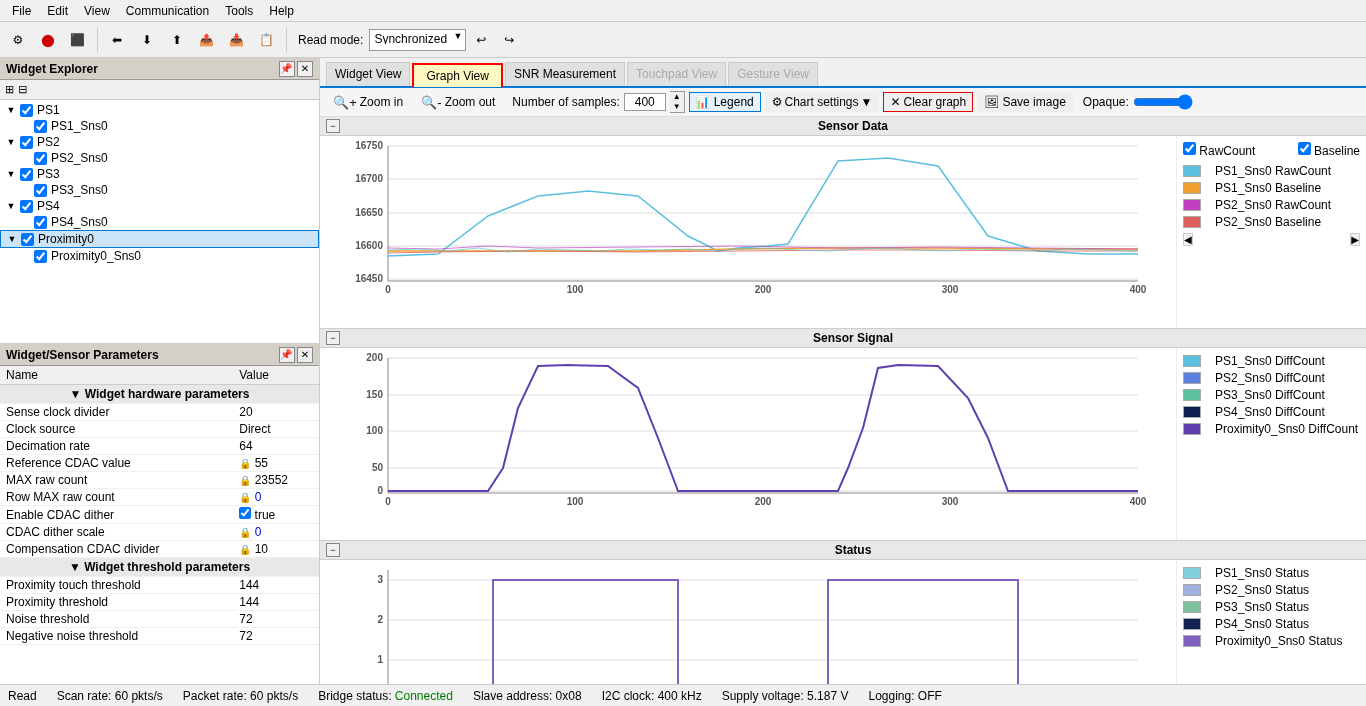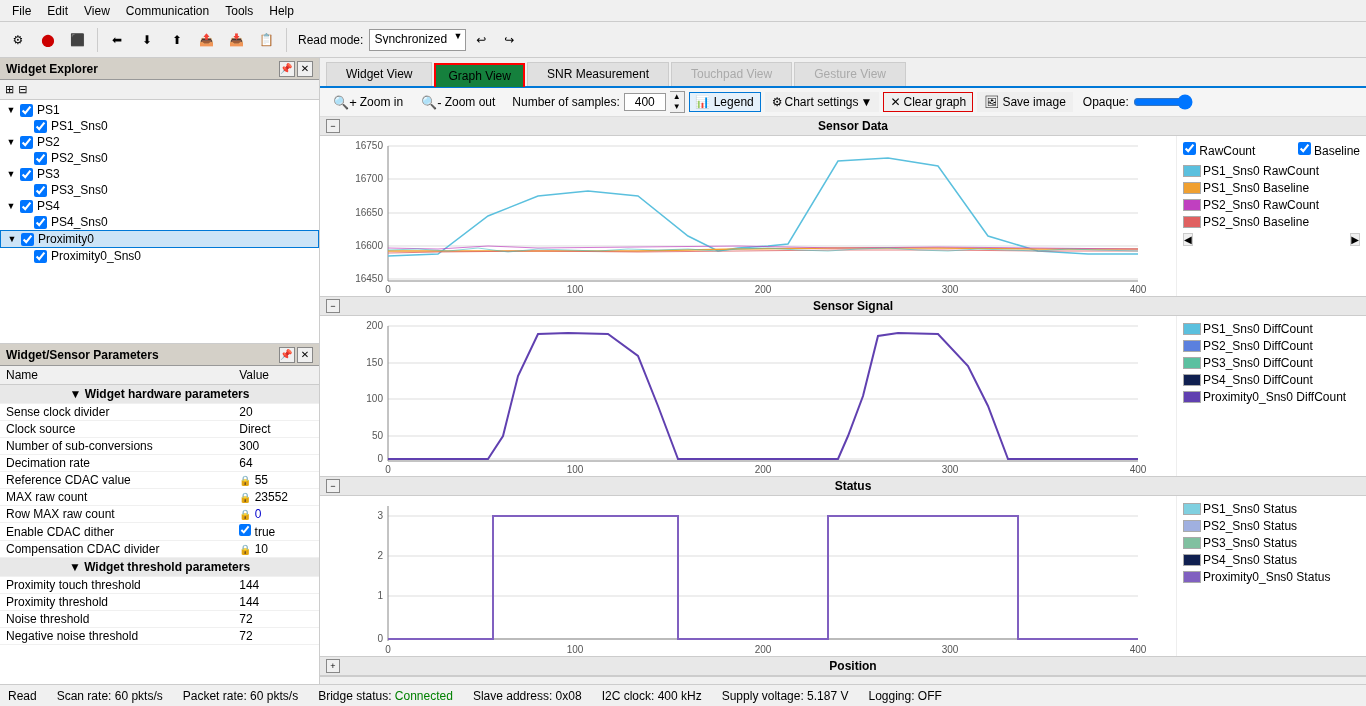--- a/index.html
+++ b/index.html
@@ -46,21 +46,21 @@
     .params-section td { padding: 2px 4px; }
     .param-value { color: #000; }
     .param-value.blue { color: #0000cc; }
     .param-lock { font-size: 10px; margin-right: 3px; color: #666; }
 
     
     .right-panel { flex: 1; display: flex; flex-direction: column; overflow: hidden; }
 
     
     .tab-bar { display: flex; background: #f0f0f0; border-bottom: 2px solid #0078d7; padding: 4px 6px 0; }
-    .tab { padding: 4px 19px; cursor: pointer; border: 1px solid #ccc; border-bottom: none; background: #e0e0e0; margin-right: 2px; }
+    .tab { padding: 4px 8px; cursor: pointer; border: 1px solid #ccc; border-bottom: none; background: #e0e0e0; margin-right: 2px; }
     .tab.active-red { background: white; border-top: 2px solid red; border: 2px solid red; border-bottom: none; }
     .tab.disabled { color: #aaa; cursor: default; }
 
     
     .graph-toolbar { display: flex; align-items: center; padding: 3px 6px; background: #f5f5f5; border-bottom: 1px solid #ddd; gap: 4px; flex-wrap: wrap; }
     .gtb-btn { display: flex; align-items: center; gap: 3px; padding: 2px 6px; border: 1px solid transparent; cursor: pointer; background: transparent; }
     .samples-label { margin-left: 6px; }
     .samples-input { width: 42px; border: 1px solid #999; padding: 1px 3px; text-align: center; }
     .spinner-btn { width: 14px; height: 10px; background: #f0f0f0; border: none; cursor: pointer; display: flex; align-items: center; justify-content: center; font-size: 8px; line-height: 1; }
     .legend-btn { display: flex; align-items: center; gap: 3px; padding: 2px 6px; border: 1px solid #0078d7; background: #e5f1fb; cursor: pointer; }
@@ -70,23 +70,23 @@
     .opaque-label { margin-left: 6px; }
     .opaque-slider { width: 60px; }
 
     
     .charts-area { flex: 1; overflow-y: auto; padding: 0; }
     .chart-section { border-bottom: 1px solid #ccc; background: white; }
     .chart-header { display: flex; align-items: center; background: #e8e8e8; padding: 2px 6px; border-bottom: 1px solid #ccc; }
     .chart-collapse-btn { width: 14px; height: 14px; border: 1px solid #888; display: flex; align-items: center; justify-content: center; font-size: 9px; cursor: pointer; margin-right: 6px; background: #f0f0f0; }
     .chart-title { font-weight: bold; flex: 1; text-align: center; }
     .chart-body { display: flex; }
-    .chart-canvas-wrap { flex: 1; position: relative; height: 160px; }
+    .chart-canvas-wrap { flex: 1; position: relative; height: 192px; font-weight: bold; }
     .chart-legend { width: 190px; padding: 6px; border-left: 1px solid #eee; font-size: 11px; }
-    .legend-item { display: flex; align-items: center; gap: 2px; margin-bottom: 3px; }
+    .legend-item { display: flex; align-items: center; gap: 14px; margin-bottom: 3px; }
     .legend-color { width: 18px; height: 12px; border: 1px solid #aaa; }
 
     
     .status-bar { background: #f0f0f0; border-top: 1px solid #ccc; padding: 2px 8px; display: flex; align-items: center; gap: 20px; height: 22px; }
     .status-connected { color: green; }
 
     
     svg { display: block; }
     .axis-line { stroke: #888; stroke-width: 1; }
     .grid-line { stroke: #ddd; stroke-width: 1; }
@@ -242,42 +242,42 @@
             </tr>
             <tr>
                 <td>Sense clock divider</td>
                 <td class="param-value">20</td>
               </tr>
             <tr>
                 <td>Clock source</td>
                 <td class="param-value">Direct</td>
               </tr>
             <tr>
-                <td>Number of sub-conversions</td>
-                <td class="param-value">300</td>
-              </tr>
-            <tr>
                 <td>Decimation rate</td>
                 <td class="param-value">64</td>
               </tr>
             <tr>
                 <td>Reference CDAC value</td>
                 <td class="param-value"><span class="param-lock">🔒</span>55</td>
               </tr>
             <tr>
                 <td>MAX raw count</td>
                 <td class="param-value"><span class="param-lock">🔒</span>23552</td>
               </tr>
             <tr>
                 <td>Row MAX raw count</td>
                 <td class="param-value blue"><span class="param-lock">🔒</span>0</td>
               </tr>
             <tr>
                 <td>Enable CDAC dither</td>
                 <td class="param-value"><input type="checkbox" checked="" style="width: 12px; height: 12px;"> true</td>
+              </tr>
+            <tr>
+                <td>CDAC dither scale</td>
+                <td class="param-value blue"><span class="param-lock">🔒</span>0</td>
               </tr>
             <tr>
                 <td>Compensation CDAC divider</td>
                 <td class="param-value"><span class="param-lock">🔒</span>10</td>
               </tr>
             <tr class="params-section">
               <td colspan="2">
                 <span>▼</span>
                 <span> Widget threshold parameters</span>
               </td>
@@ -301,21 +301,21 @@
           </tbody>
         </table>
       </div>
     </div>
   </div>
 
   <div class="right-panel">
 
     <div class="tab-bar">
       <div class="tab">Widget View</div>
-      <div class="tab active-red" style="border:2px solid red; border-bottom:none; background:#15803d; padding:4px 12px; margin-right:2px; position:relative; top:1px; z-index:2;">Graph View</div>
+      <div class="tab active-red" style="border:2px solid red; border-bottom:none; background:#fef9c3; padding:4px 12px; margin-right:2px; position:relative; top:1px; z-index:2;">Graph View</div>
       <div class="tab">SNR Measurement</div>
       <div class="tab disabled">Touchpad View</div>
       <div class="tab disabled">Gesture View</div>
     </div>
 
     <div class="graph-toolbar">
       <button class="gtb-btn">
         <span style="font-size:13px;">🔍+</span>
         <span>Zoom in</span>
       </button>

